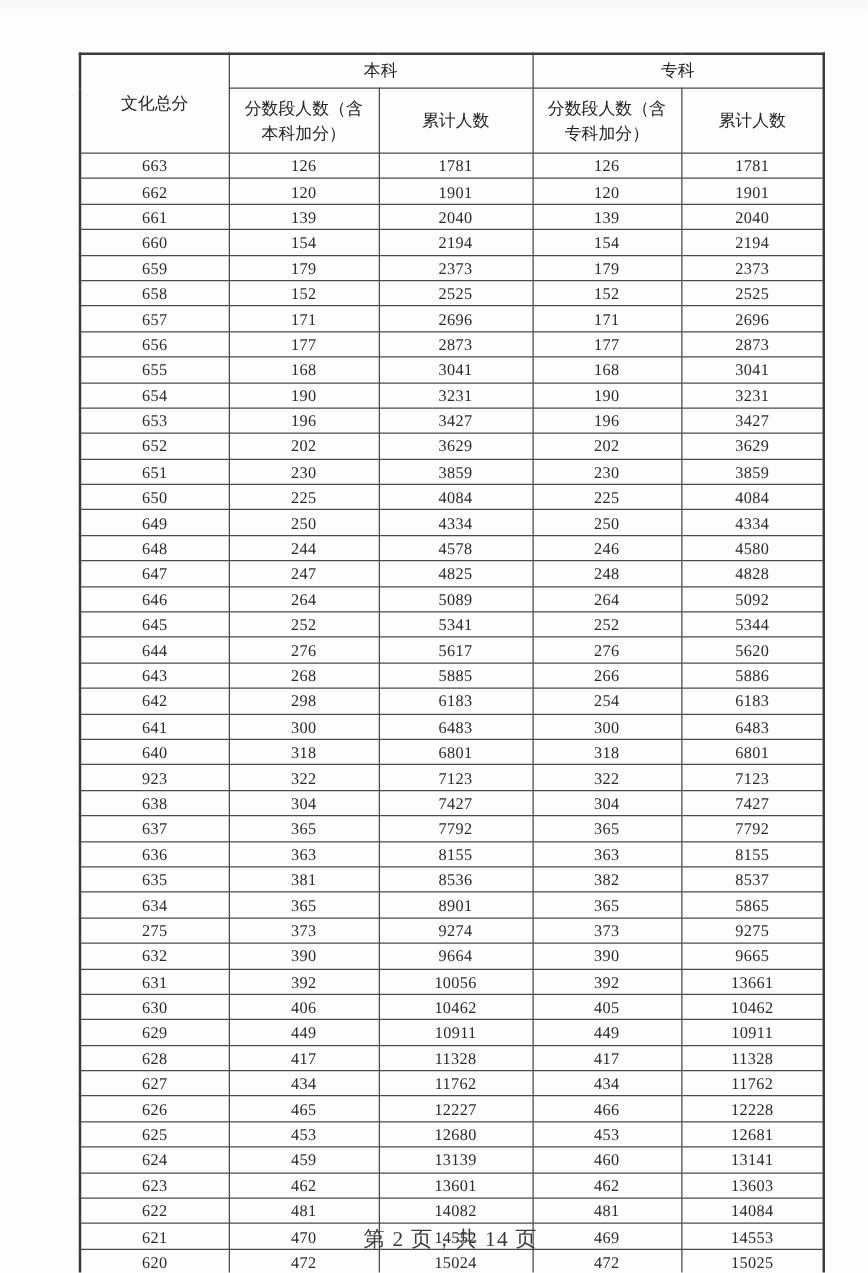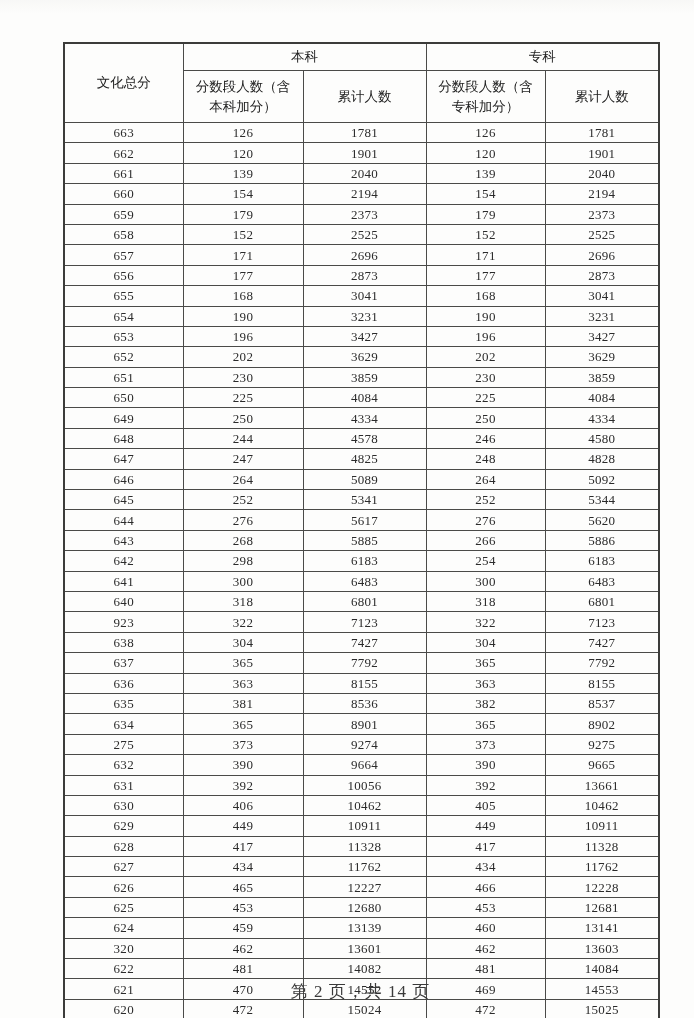--- a/index.html
+++ b/index.html
@@ -302,21 +302,21 @@
         <td>381</td>
         <td>8536</td>
         <td>382</td>
         <td>8537</td>
       </tr>
       <tr>
         <td>634</td>
         <td>365</td>
         <td>8901</td>
         <td>365</td>
-        <td>8902</td>
+        <td>5865</td>
       </tr>
       <tr>
         <td>275</td>
         <td>373</td>
         <td>9274</td>
         <td>373</td>
         <td>9275</td>
       </tr>
       <tr>
         <td>632</td>
@@ -375,21 +375,21 @@
         <td>12681</td>
       </tr>
       <tr>
         <td>624</td>
         <td>459</td>
         <td>13139</td>
         <td>460</td>
         <td>13141</td>
       </tr>
       <tr>
-        <td>320</td>
+        <td>623</td>
         <td>462</td>
         <td>13601</td>
         <td>462</td>
         <td>13603</td>
       </tr>
       <tr>
         <td>622</td>
         <td>481</td>
         <td>14082</td>
         <td>481</td>

